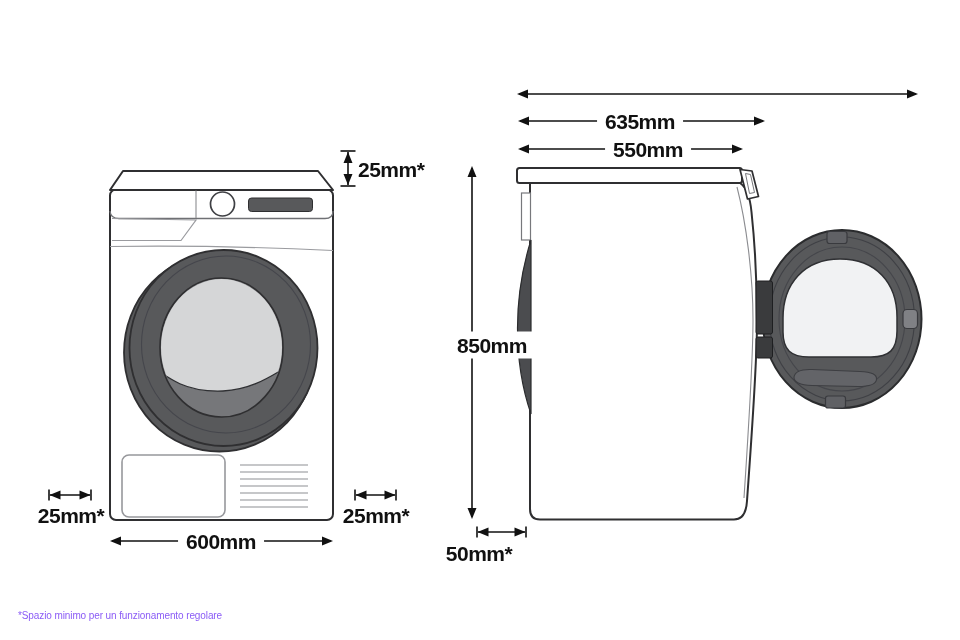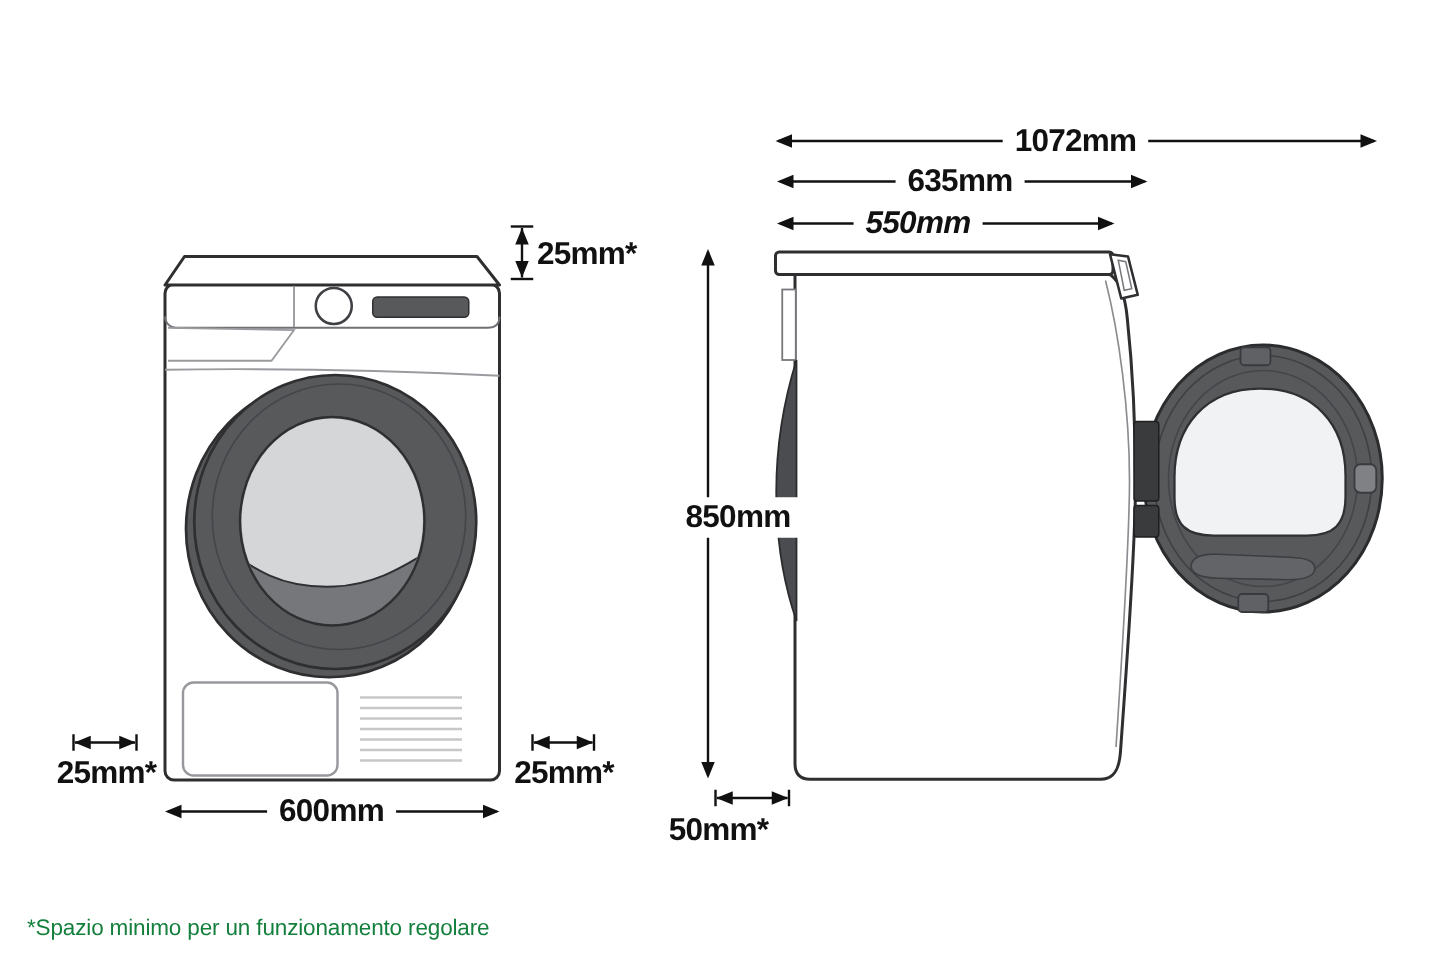--- a/index.html
+++ b/index.html
@@ -4,21 +4,21 @@
 <style>
   html,body{margin:0;padding:0;background:#fff;}
   #stage{position:relative;width:960px;height:640px;background:#fff;overflow:hidden;
          font-family:"Liberation Sans",sans-serif;}
   #art{position:absolute;left:0;top:0;z-index:1;}
   .dim{position:absolute;z-index:2;font-weight:700;font-size:21px;color:#111;
        letter-spacing:-0.5px;white-space:nowrap;line-height:1;}
   .dim.centered{transform:translate(-50%,-50%);}
   .dim.cx{transform:translateX(-50%);}
   .dim.on-line{background:#fff;padding:3px 8px;}
-  .footnote{position:absolute;z-index:2;font-size:15px;color:#15803d;
+  .footnote{position:absolute;z-index:2;font-size:10px;color:#8b5cf6;
             letter-spacing:-0.1px;white-space:nowrap;}
 </style>
 </head>
 <body>
 
 <div id="stage">
 
 <svg id="art" width="960" height="640" viewBox="0 0 960 640">
   <defs>
     <clipPath id="fglass">
@@ -154,23 +154,22 @@
     <g>
       <line x1="477" y1="526.5" x2="477" y2="537.5"></line>
       <line x1="526" y1="526.5" x2="526" y2="537.5"></line>
       <line x1="478" y1="532" x2="525" y2="532"></line>
       <path d="M477.5,532 L488.5,527.5 L488.5,536.5 Z" stroke="none"></path>
       <path d="M525.5,532 L514.5,527.5 L514.5,536.5 Z" stroke="none"></path>
     </g>
   </g>
 </svg>
 
-  <div class="dim centered on-line" style="left:717px;top:94px;">1072mm</div>
   <div class="dim centered on-line" style="left:640px;top:121px;">635mm</div>
-  <div class="dim centered on-line" style="left:612px;top:149px;font-style:italic;">550mm</div>
+  <div class="dim centered on-line" style="left:648px;top:149px;">550mm</div>
   <div class="dim centered on-line" style="left:492px;top:345px;">850mm</div>
   <div class="dim centered on-line" style="left:221px;top:541px;">600mm</div>
   <div class="dim" style="left:358px;top:159px;">25mm*</div>
   <div class="dim cx" style="left:71px;top:505px;">25mm*</div>
   <div class="dim cx" style="left:376px;top:505px;">25mm*</div>
   <div class="dim cx" style="left:479px;top:543px;">50mm*</div>
   <div class="footnote" style="left:18px;top:610px;">*Spazio minimo per un funzionamento regolare</div>
 
 </div>
 

